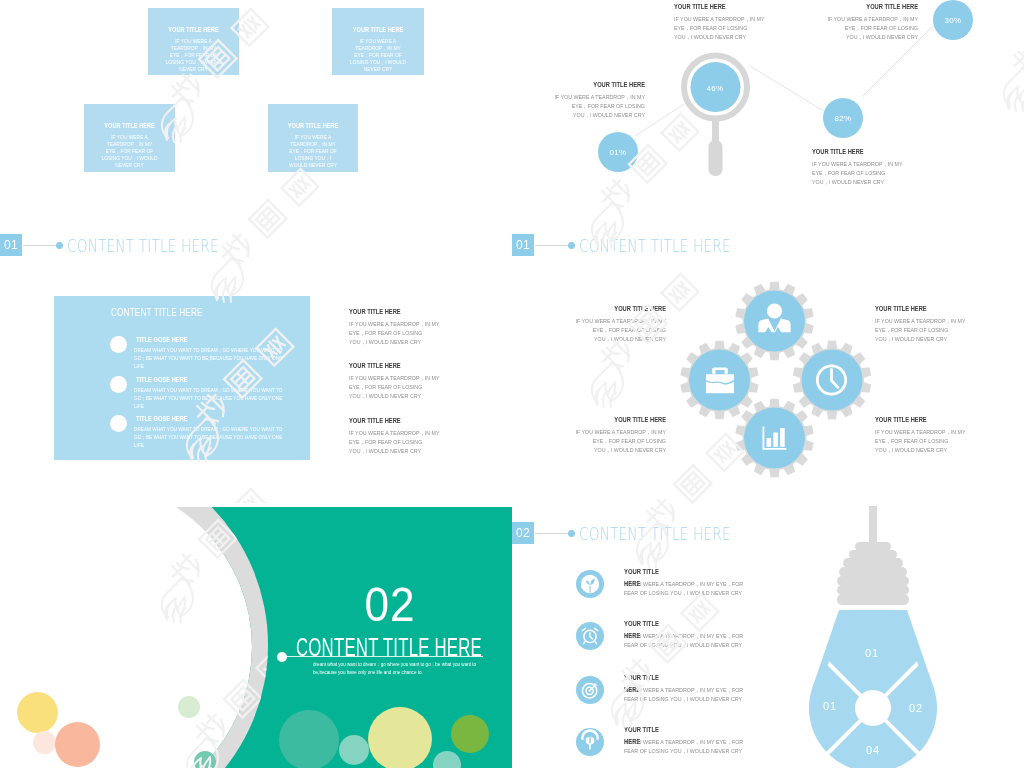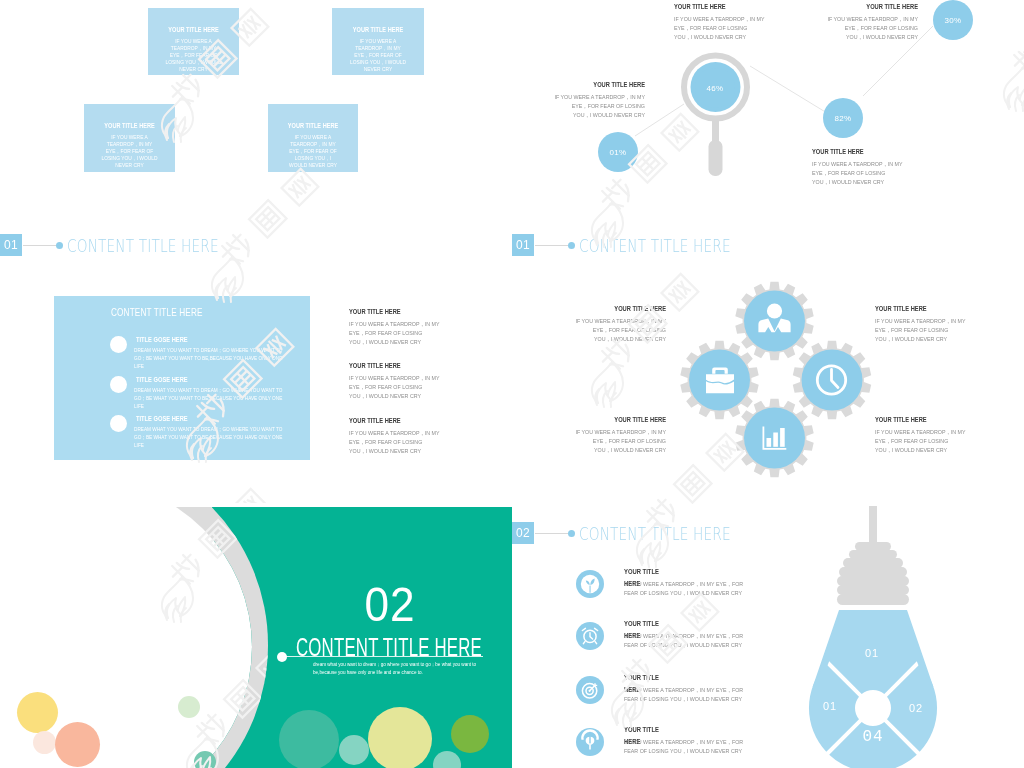--- a/index.html
+++ b/index.html
@@ -323,21 +323,21 @@
      <path d="M-0.7 -5.2 c-2.7 0.5 -4.0 2.2 -3.6 4.5 c0.3 1.8 1.6 3.0 3.6 3.8 z" fill="#fff"></path>
      <path d="M0.7 -5.2 c2.7 0.5 4.0 2.2 3.6 4.5 c-0.3 1.8 -1.6 3.0 -3.6 3.8 z" fill="#fff"></path>
      <path d="M-0.8 1.2 h1.6 v6.4 h-1.6 z" fill="#fff"></path>
    </g>
     </g>
   </svg>
 
   <div style="position:absolute;left:335px;top:144px;width:50px;text-align:center;color:#fff;font-size:11px;font-weight:300;letter-spacing:1px;line-height:12px;">01</div>
   <div style="position:absolute;left:379px;top:199px;width:50px;text-align:center;color:#fff;font-size:11px;font-weight:300;letter-spacing:1px;line-height:12px;">02</div>
   <div style="position:absolute;left:293px;top:197px;width:50px;text-align:center;color:#fff;font-size:11px;font-weight:300;letter-spacing:1px;line-height:12px;">01</div>
-  <div style="position:absolute;left:336px;top:228px;width:50px;text-align:center;color:#fff;font-size:16px;font-weight:300;letter-spacing:1px;line-height:12px;font-family:Liberation Mono, monospace;">04</div>
+  <div style="position:absolute;left:336px;top:241px;width:50px;text-align:center;color:#fff;font-size:11px;font-weight:300;letter-spacing:1px;line-height:12px;">04</div>
 
   <div class="sechead" style="left:0px;top:19px;">
     <div class="sec-badge">02</div>
     <div class="sec-line" style="width:33px;margin-left:1px;"></div>
     <div class="sec-dot"></div>
     <div class="sec-title" style="margin-left:4px;">CONTENT TITLE HERE</div>
   </div>
 
   <div style="position:absolute;left:112px;top:63px;width:140px;">
     <div class="il-t" style="position:absolute;left:0;top:0;width:48px;">YOUR TITLE HERE</div>

